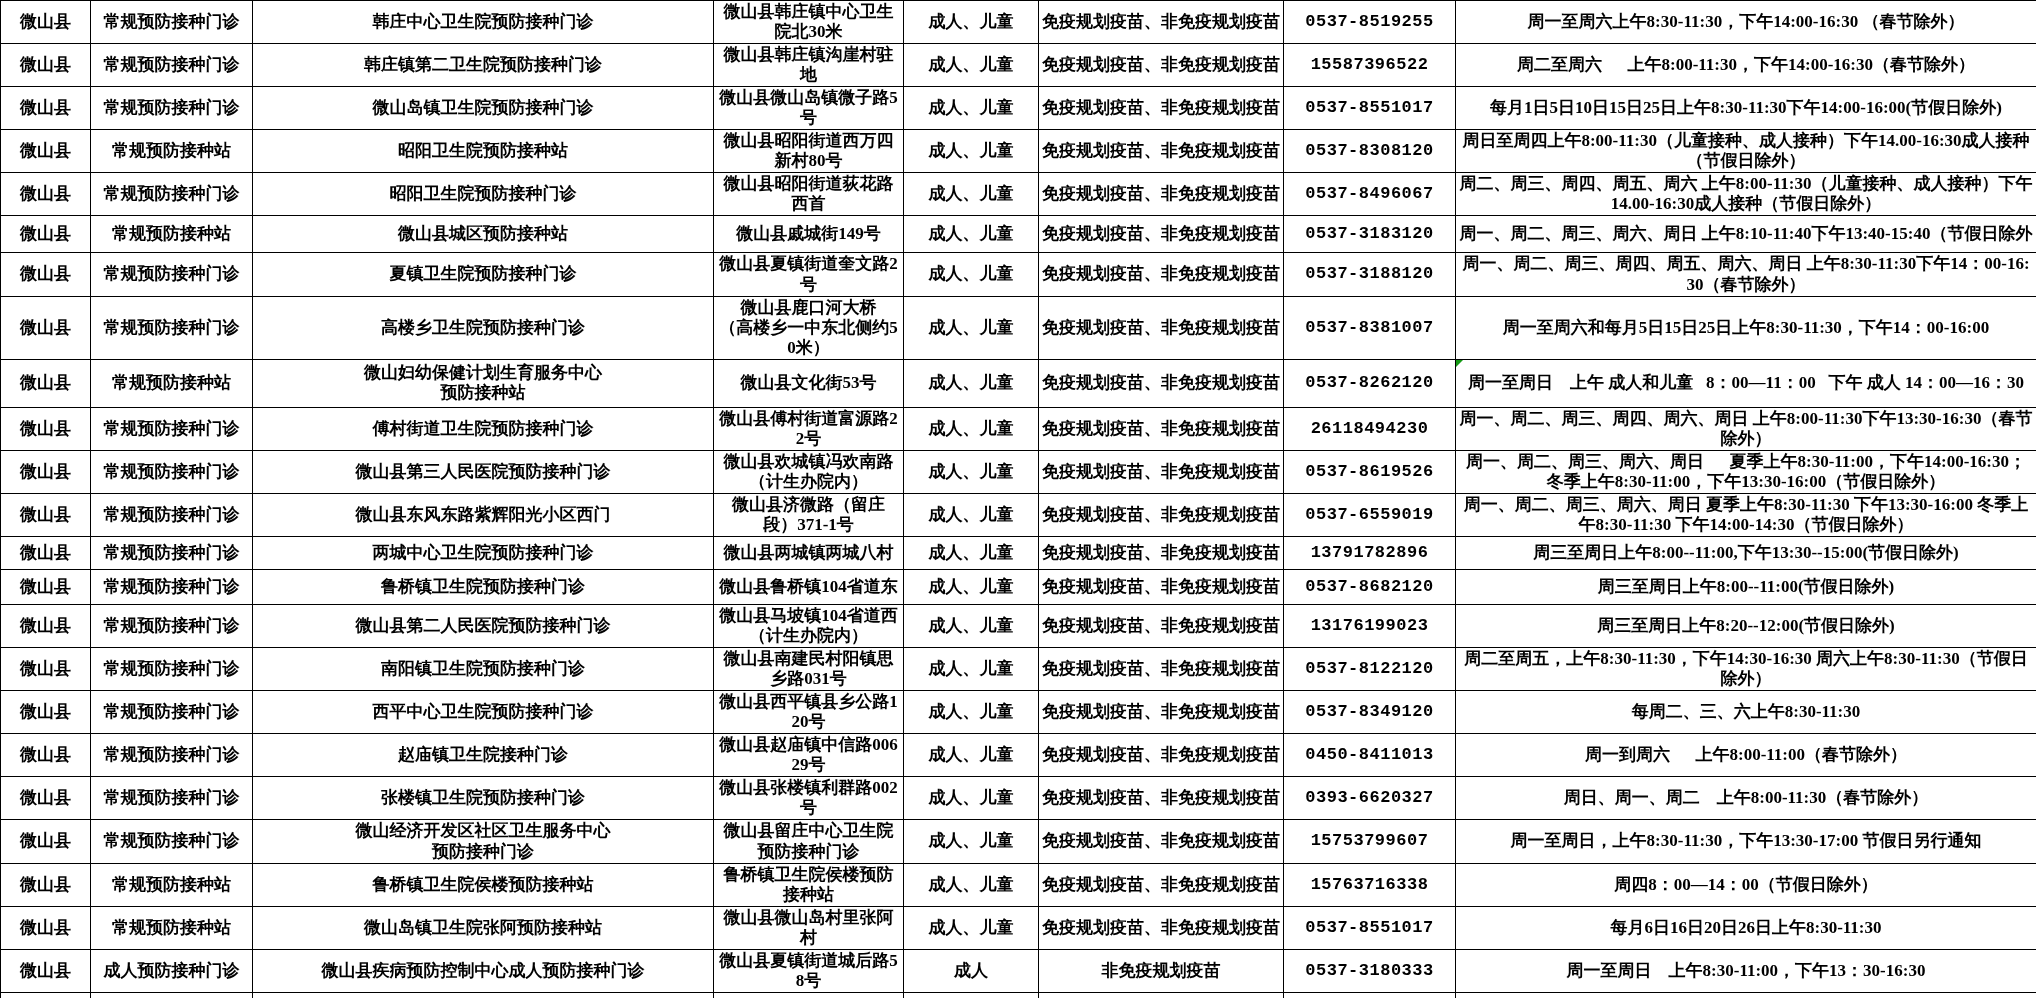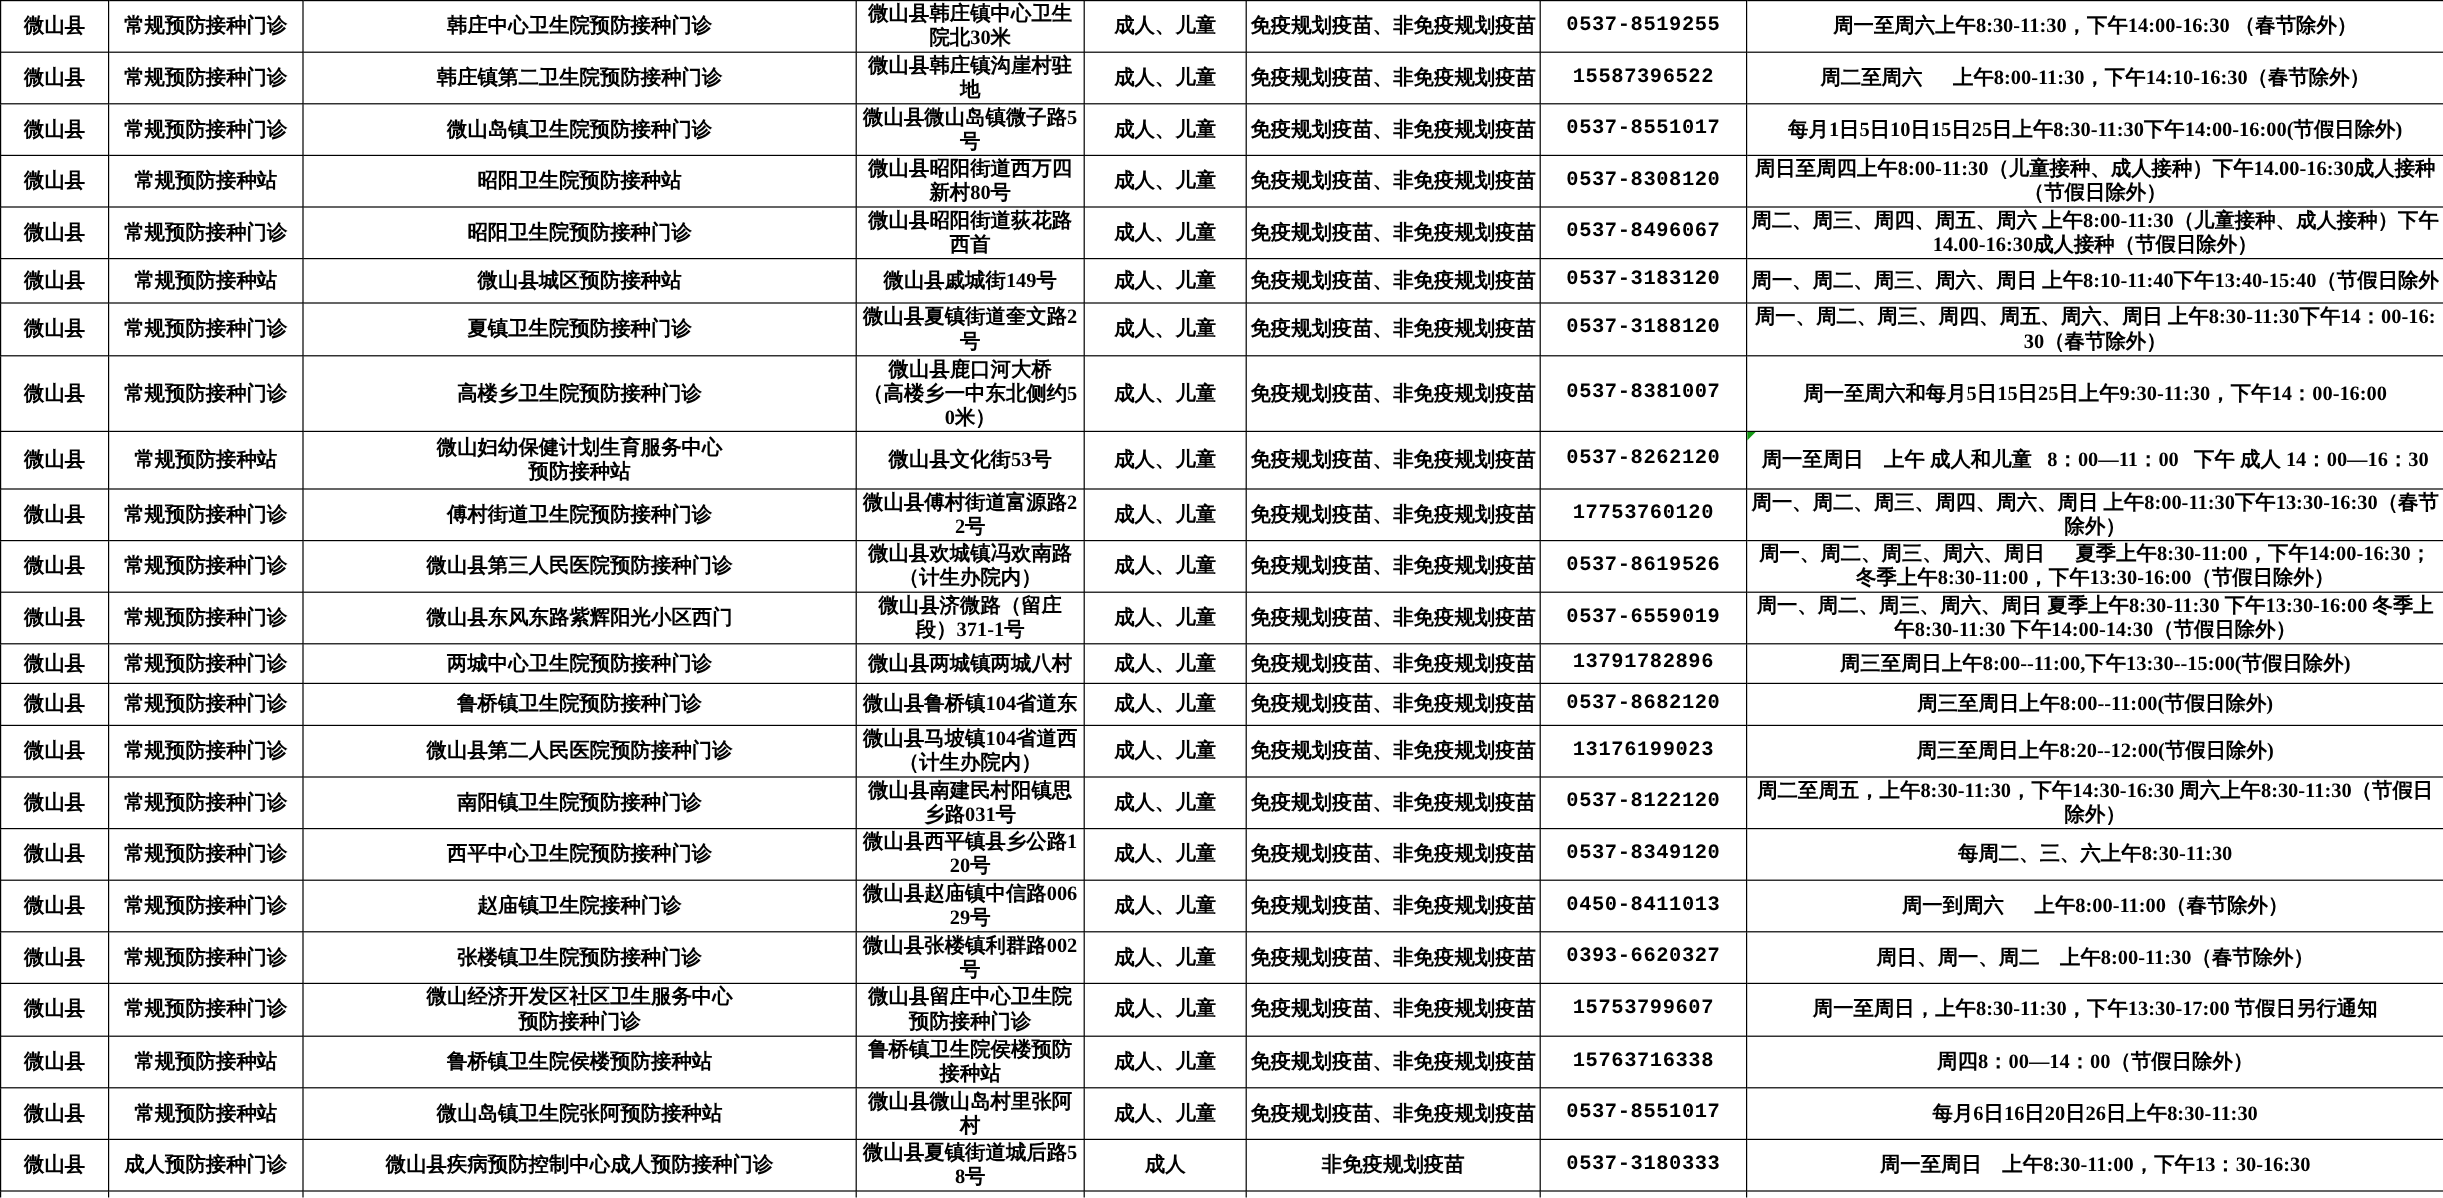--- a/index.html
+++ b/index.html
@@ -62,21 +62,21 @@
         <td class="c-hours">周一至周六上午8:30-11:30，下午14:00-16:30 （春节除外）</td>
       </tr>
       <tr style="height: 37px;">
         <td class="c-county">微山县</td>
         <td class="c-type">常规预防接种门诊</td>
         <td class="c-name">韩庄镇第二卫生院预防接种门诊</td>
         <td class="c-address">微山县韩庄镇沟崖村驻地</td>
         <td class="c-population">成人、儿童</td>
         <td class="c-vaccines">免疫规划疫苗、非免疫规划疫苗</td>
         <td class="c-phone">15587396522</td>
-        <td class="c-hours">周二至周六      上午8:00-11:30，下午14:10-16:30（春节除外）</td>
+        <td class="c-hours">周二至周六      上午8:00-11:30，下午14:00-16:30（春节除外）</td>
       </tr>
       <tr style="height: 37px;">
         <td class="c-county">微山县</td>
         <td class="c-type">常规预防接种门诊</td>
         <td class="c-name">微山岛镇卫生院预防接种门诊</td>
         <td class="c-address">微山县微山岛镇微子路5号</td>
         <td class="c-population">成人、儿童</td>
         <td class="c-vaccines">免疫规划疫苗、非免疫规划疫苗</td>
         <td class="c-phone">0537-8551017</td>
         <td class="c-hours">每月1日5日10日15日25日上午8:30-11:30下午14:00-16:00(节假日除外)</td>
@@ -123,41 +123,41 @@
       </tr>
       <tr style="height: 60px;">
         <td class="c-county">微山县</td>
         <td class="c-type">常规预防接种门诊</td>
         <td class="c-name">高楼乡卫生院预防接种门诊</td>
         <td class="c-address">微山县鹿口河大桥
 （高楼乡一中东北侧约50米）</td>
         <td class="c-population">成人、儿童</td>
         <td class="c-vaccines">免疫规划疫苗、非免疫规划疫苗</td>
         <td class="c-phone">0537-8381007</td>
-        <td class="c-hours">周一至周六和每月5日15日25日上午9:30-11:30，下午14：00-16:00</td>
+        <td class="c-hours">周一至周六和每月5日15日25日上午8:30-11:30，下午14：00-16:00</td>
       </tr>
       <tr style="height: 48px;">
         <td class="c-county">微山县</td>
         <td class="c-type">常规预防接种站</td>
         <td class="c-name">微山妇幼保健计划生育服务中心
 预防接种站</td>
         <td class="c-address">微山县文化街53号</td>
         <td class="c-population">成人、儿童</td>
         <td class="c-vaccines">免疫规划疫苗、非免疫规划疫苗</td>
         <td class="c-phone">0537-8262120</td>
         <td class="c-hours"><span class="cm" style="border-top-color: rgb(21, 154, 21);"></span>周一至周日    上午 成人和儿童   8：00—11：00   下午 成人 14：00—16：30</td>
       </tr>
       <tr style="height: 37px;">
         <td class="c-county">微山县</td>
         <td class="c-type">常规预防接种门诊</td>
         <td class="c-name">傅村街道卫生院预防接种门诊</td>
         <td class="c-address">微山县傅村街道富源路22号</td>
         <td class="c-population">成人、儿童</td>
         <td class="c-vaccines">免疫规划疫苗、非免疫规划疫苗</td>
-        <td class="c-phone">17753760120</td>
+        <td class="c-phone">26118494230</td>
         <td class="c-hours">周一、周二、周三、周四、周六、周日 上午8:00-11:30下午13:30-16:30（春节除外）</td>
       </tr>
       <tr style="height: 39px;">
         <td class="c-county">微山县</td>
         <td class="c-type">常规预防接种门诊</td>
         <td class="c-name">微山县第三人民医院预防接种门诊</td>
         <td class="c-address">微山县欢城镇冯欢南路（计生办院内）</td>
         <td class="c-population">成人、儿童</td>
         <td class="c-vaccines">免疫规划疫苗、非免疫规划疫苗</td>
         <td class="c-phone">0537-8619526</td>

